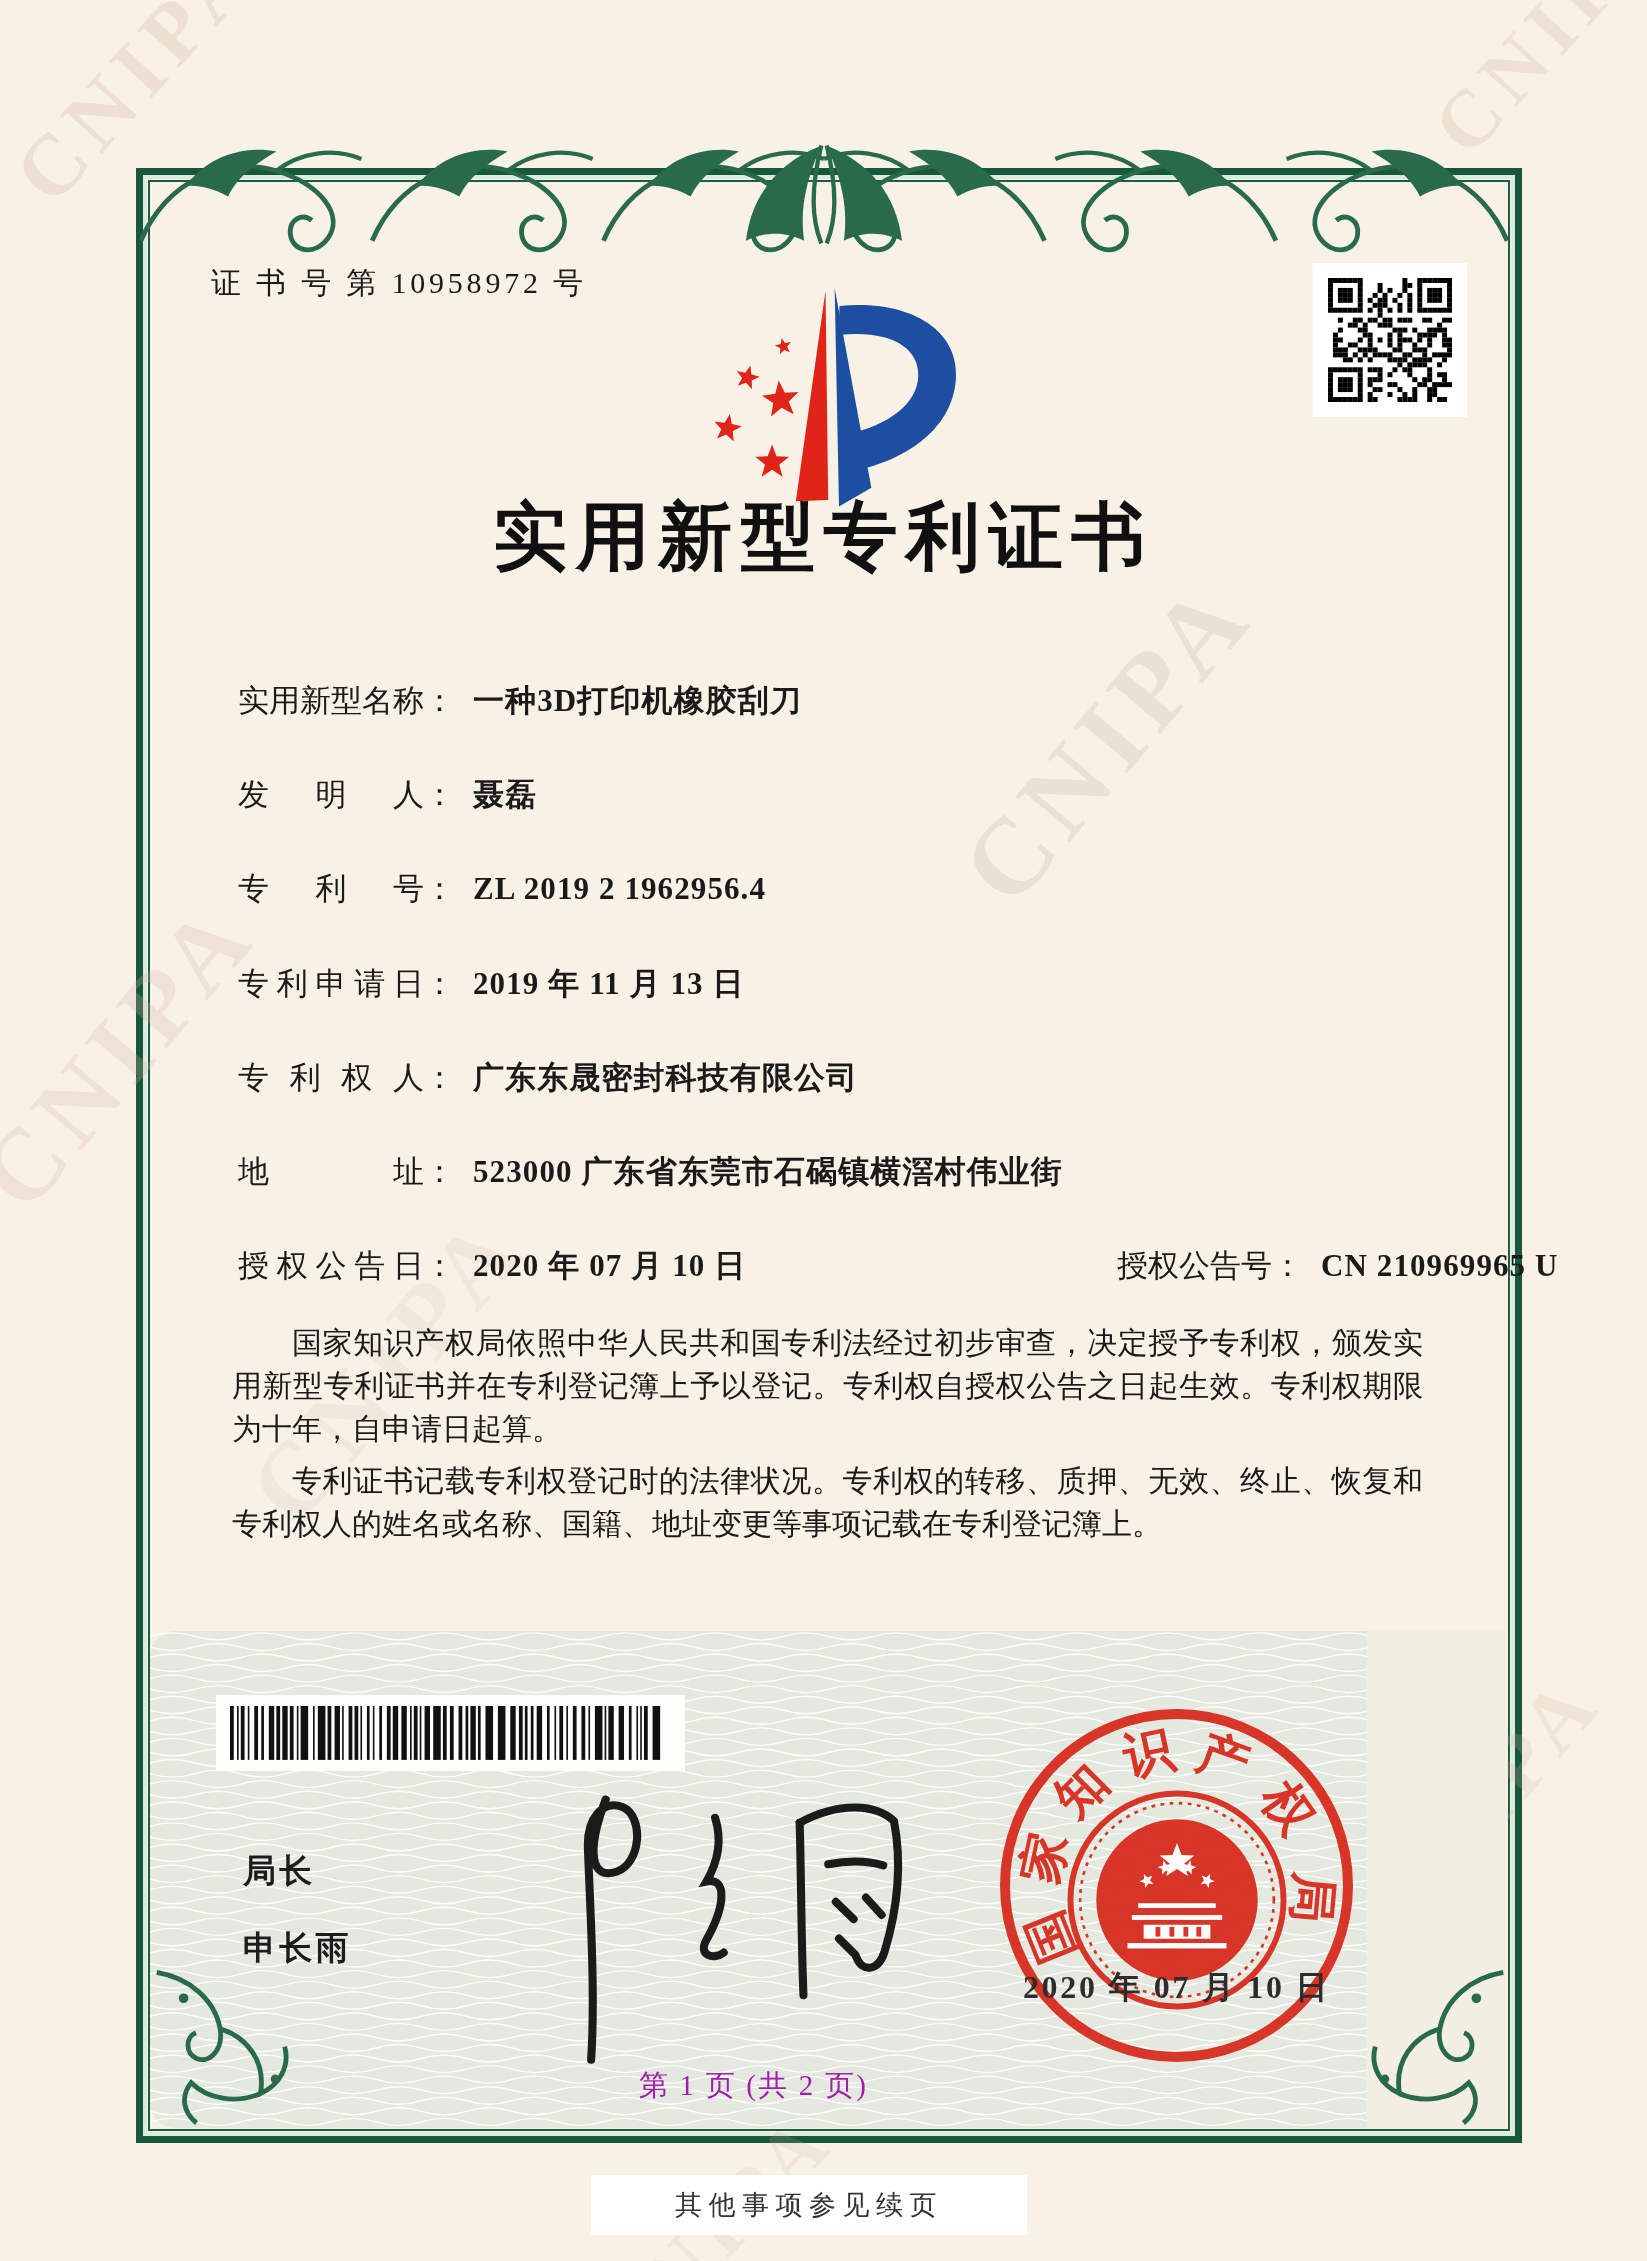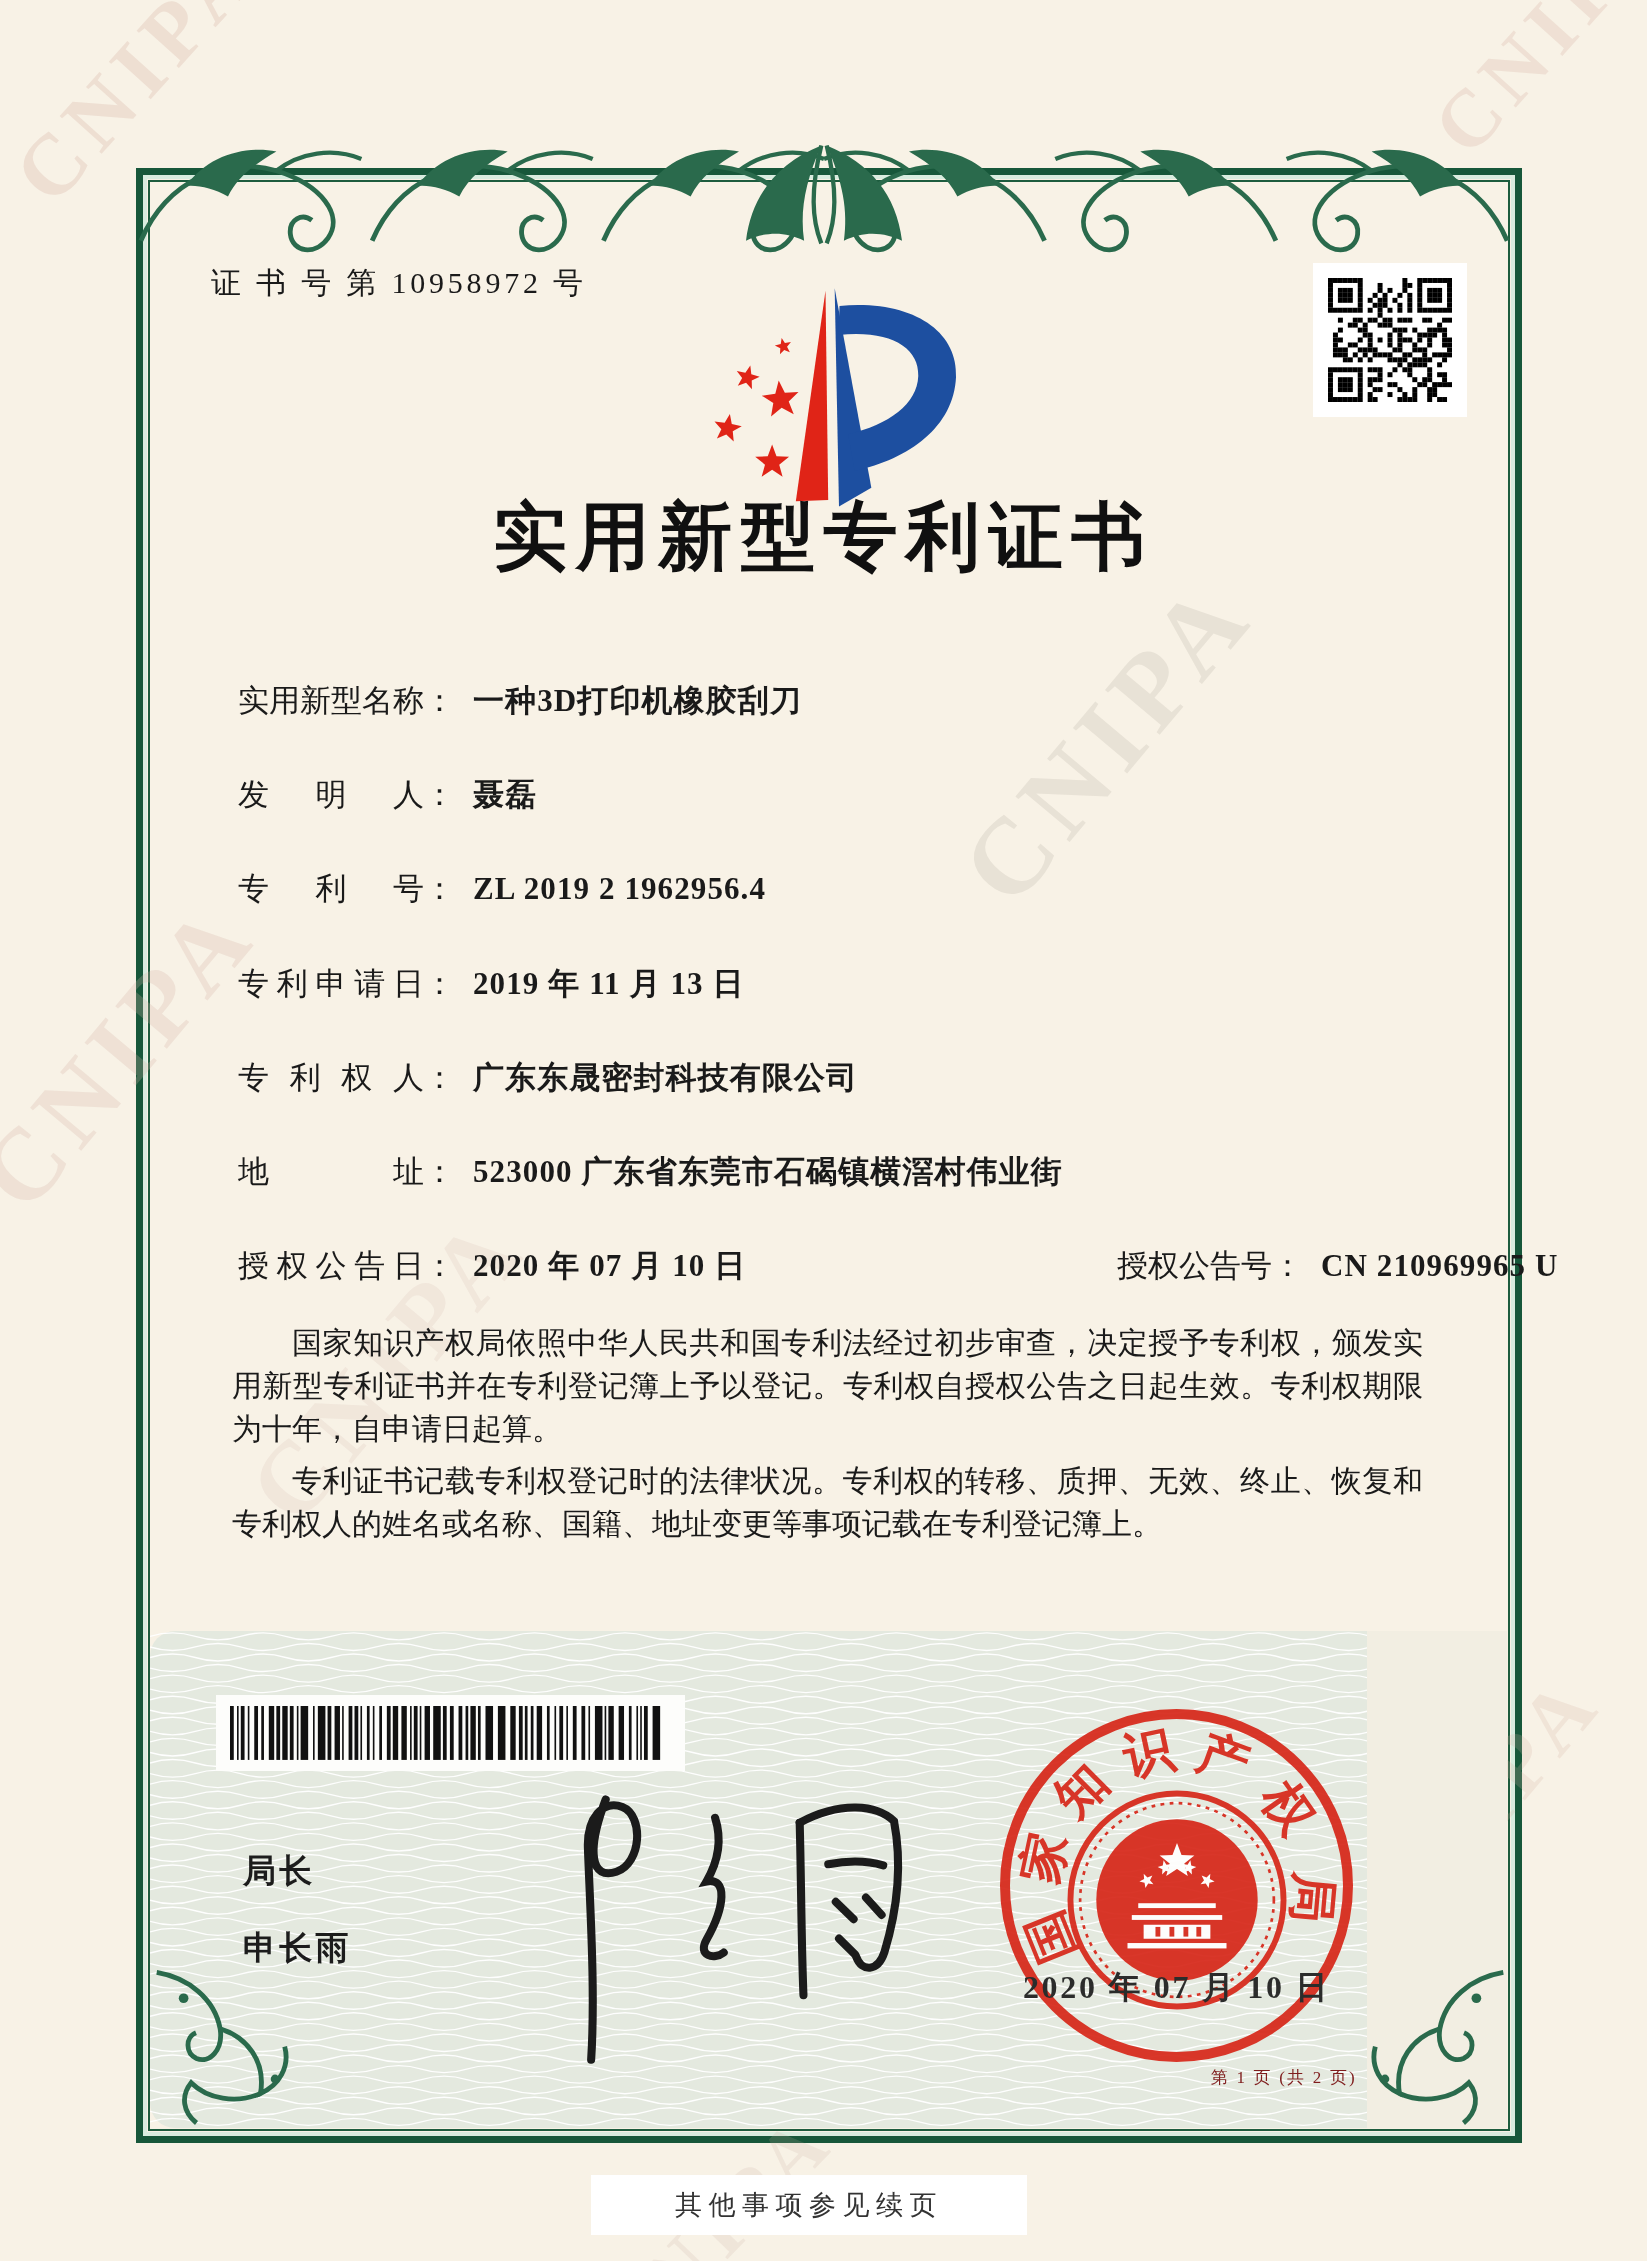--- a/index.html
+++ b/index.html
@@ -39,22 +39,22 @@
              line-height:43px;text-align:justify;z-index:5;}
   .body-text p{margin:0 0 8.6px 0;text-indent:2em;}
   
   .band{position:absolute;left:150px;top:1631px;width:1357px;height:497px;
         background:#e4e9df;z-index:4;border-radius:25px;}
   .band .plain-right{position:absolute;right:0;top:0;width:140px;height:100%;background:#f2eee2;}
   .barcode-pad{position:absolute;left:66px;top:64px;width:469px;height:76px;background:#fdfdfb;}
   .officer{position:absolute;left:93px;font-size:33px;font-weight:bold;color:#1c1c1c;
            letter-spacing:3.2px;}
   .sig{position:absolute;left:356px;top:135px;}
-  .page-info{position:absolute;left:0;top:435px;width:1207px;text-align:right;
-             font-size:17px;letter-spacing:2.2px;color:#7f1d1d;}
+  .page-info{position:absolute;left:0;top:435px;width:1207px;text-align:center;
+             font-size:29px;letter-spacing:2.2px;color:#a21caf;}
   
   .seal{position:absolute;left:1000px;top:1709px;width:353px;height:353px;z-index:6;opacity:.93;}
   .seal .ring{position:absolute;inset:0;border:10.8px solid #d7281a;border-radius:50%;box-sizing:border-box;}
   .seal-char{position:absolute;left:50%;top:50%;width:54px;height:54px;margin:-27px 0 0 -27px;
              font-size:50px;font-weight:bold;color:#d7281a;text-align:center;line-height:54px;}
   .seal-date{position:absolute;left:50%;top:257px;transform:translateX(-50%);
              font-size:32px;letter-spacing:2.7px;color:#1e1e1e;white-space:nowrap;font-weight:bold;}
   .emblem{position:absolute;left:50%;top:54%;transform:translate(-50%,-50%);}
   
   .cont-box{position:absolute;left:591px;top:2175px;width:436px;height:60px;background:#ffffff;

